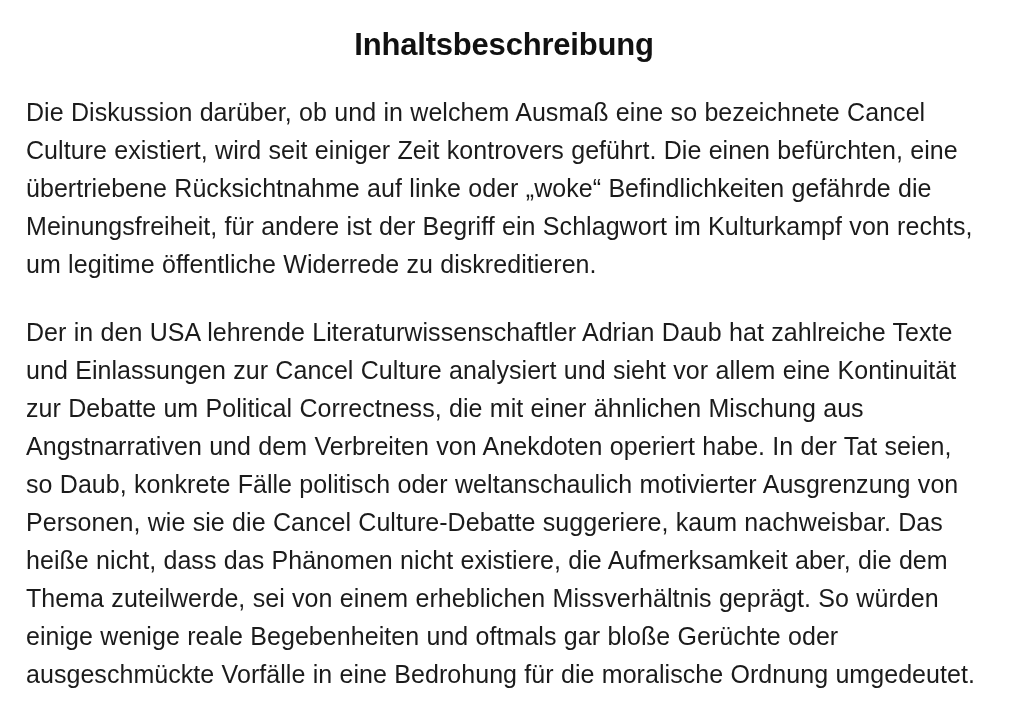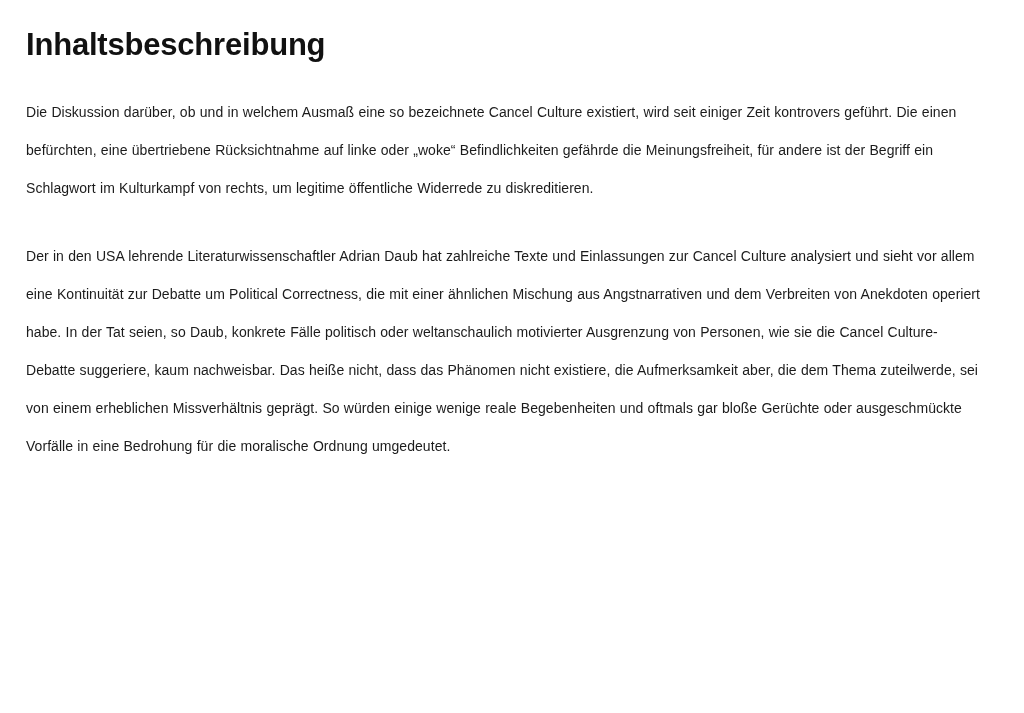--- a/index.html
+++ b/index.html
@@ -21,23 +21,24 @@
     padding: 26px 42px 0 26px;
     background: #ffffff;
   }
   .doc-title {
     font-size: 31px;
     font-weight: bold;
     letter-spacing: -0.2px;
     line-height: 1.2;
     color: #111111;
     margin: 0 0 30px 0;
+    text-align: center;
   }
   .doc-paragraph {
-    font-size: 14px;
+    font-size: 25px;
     line-height: 38px;
     color: #1b1b1b;
     margin: 0 0 30px 0;
     letter-spacing: 0.05px;
     word-spacing: 0.3px;
   }
   .doc-paragraph:last-child {
     margin-bottom: 16px;
   }
 </style>

